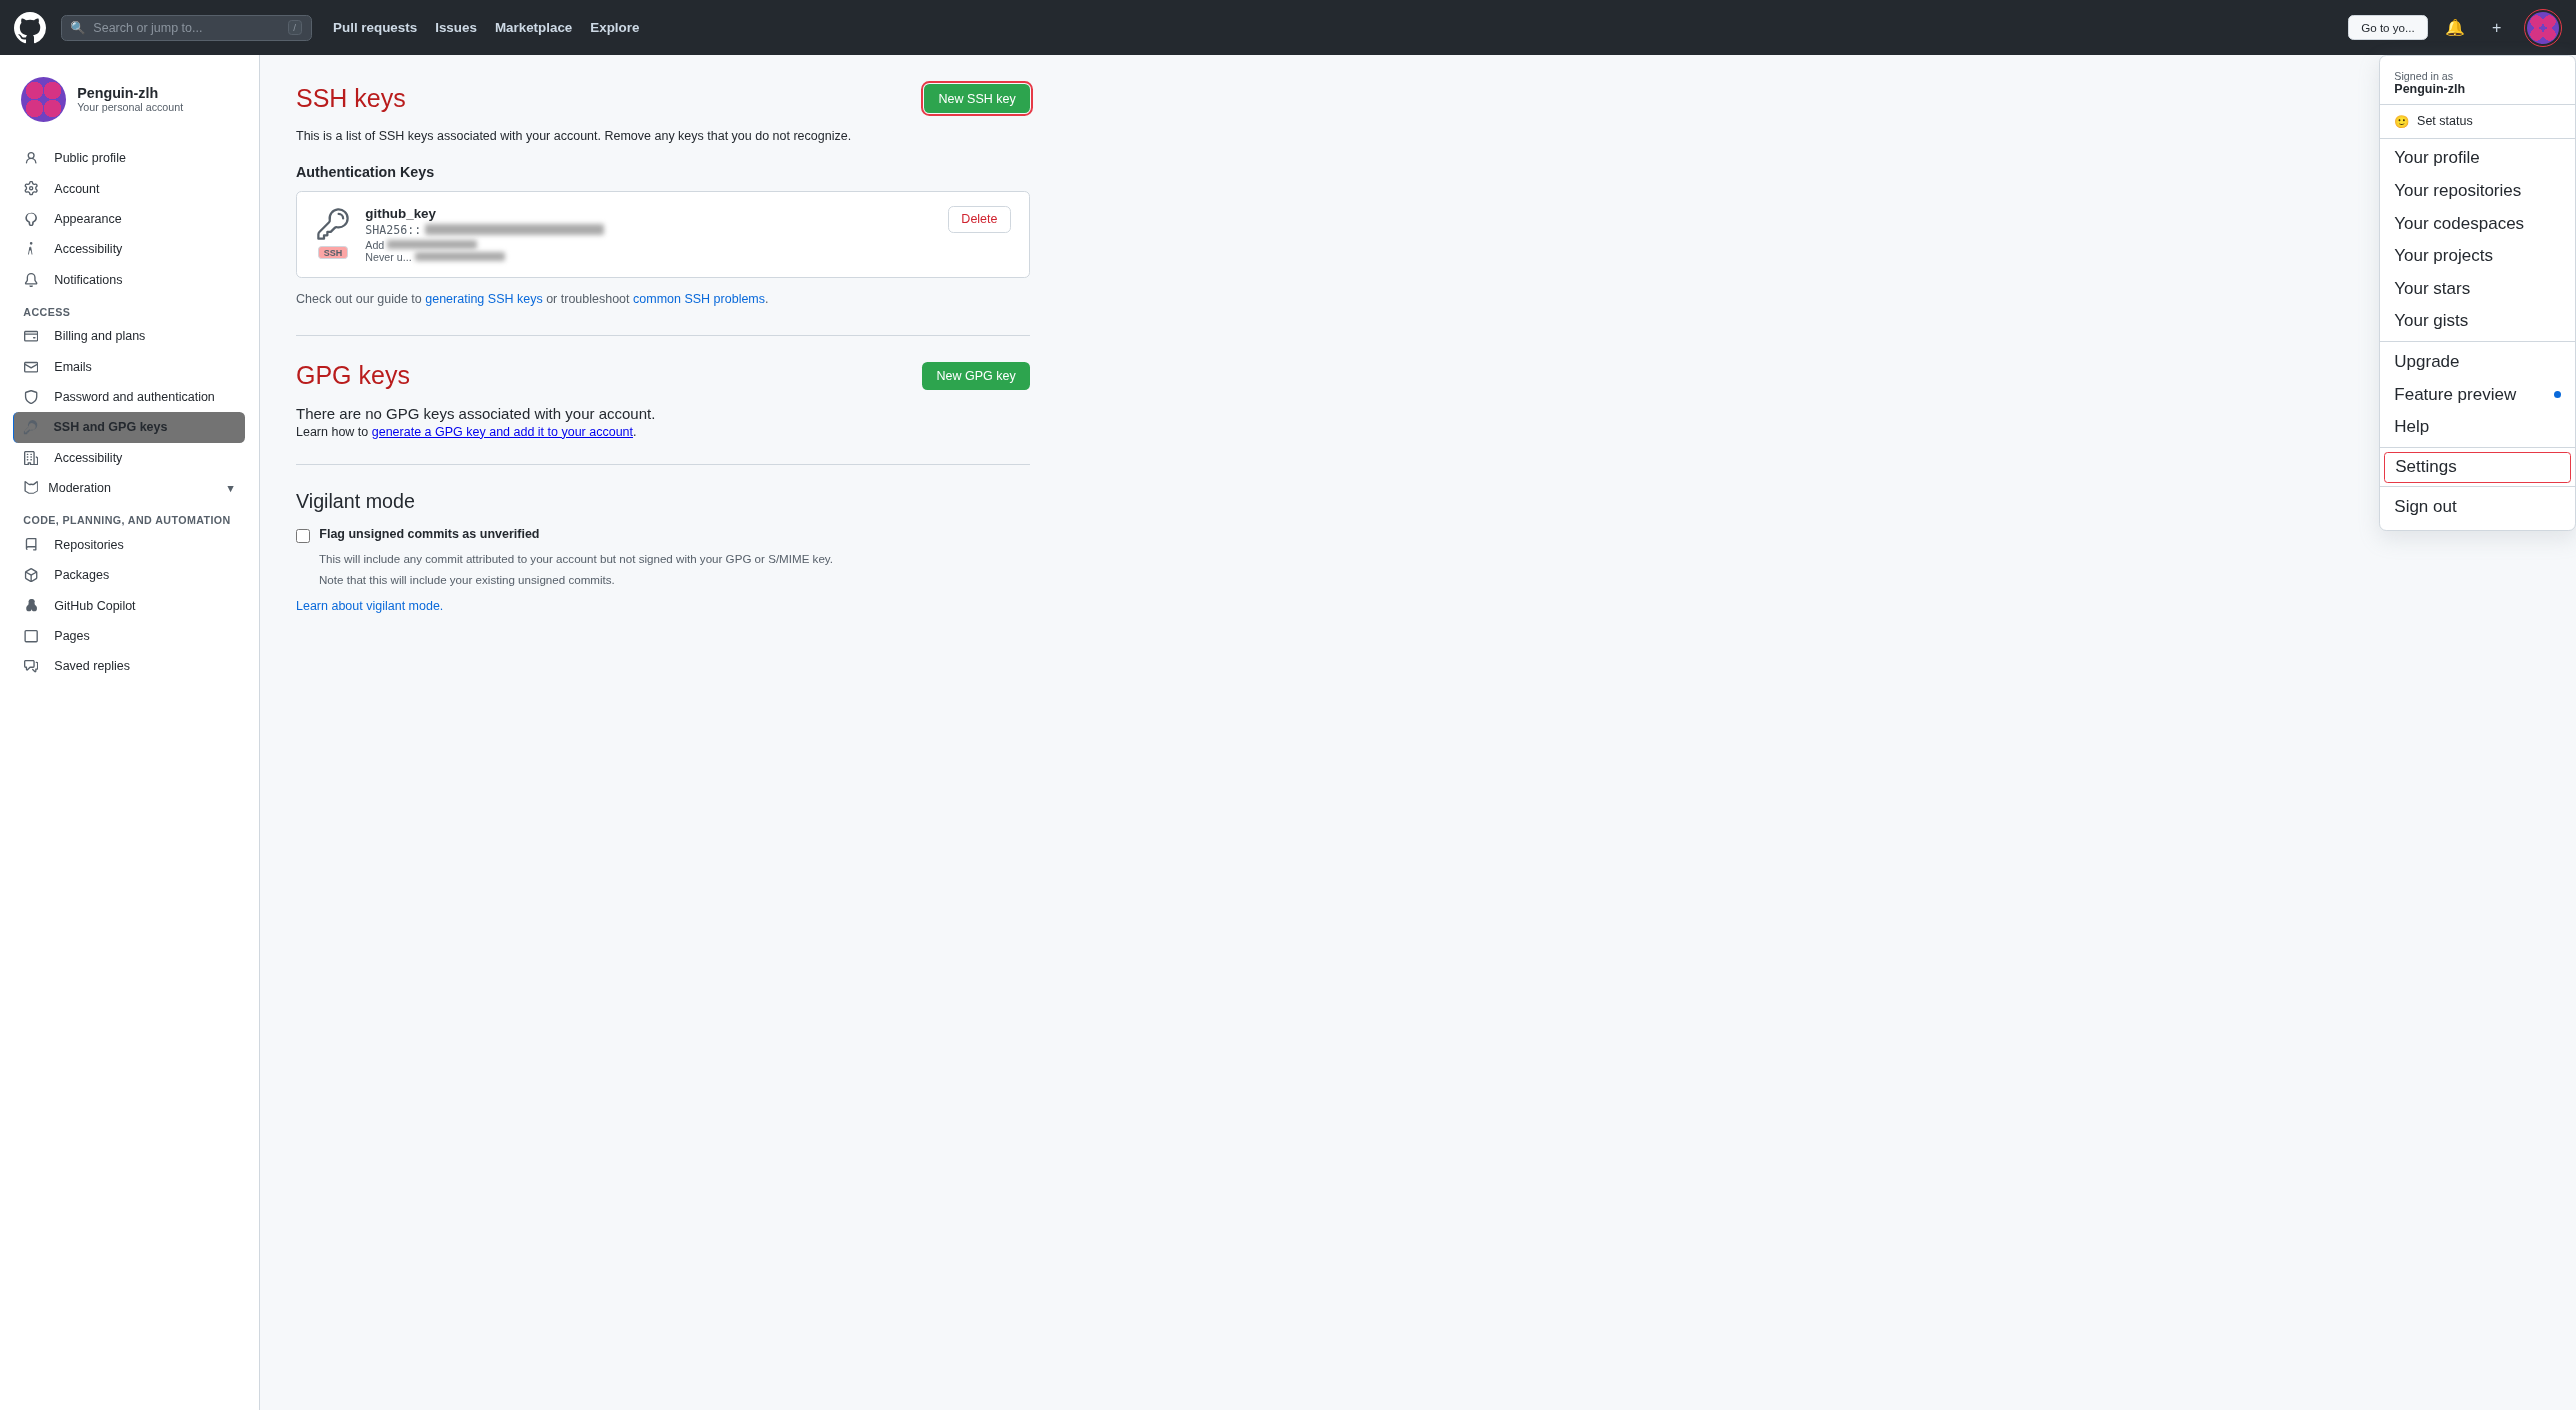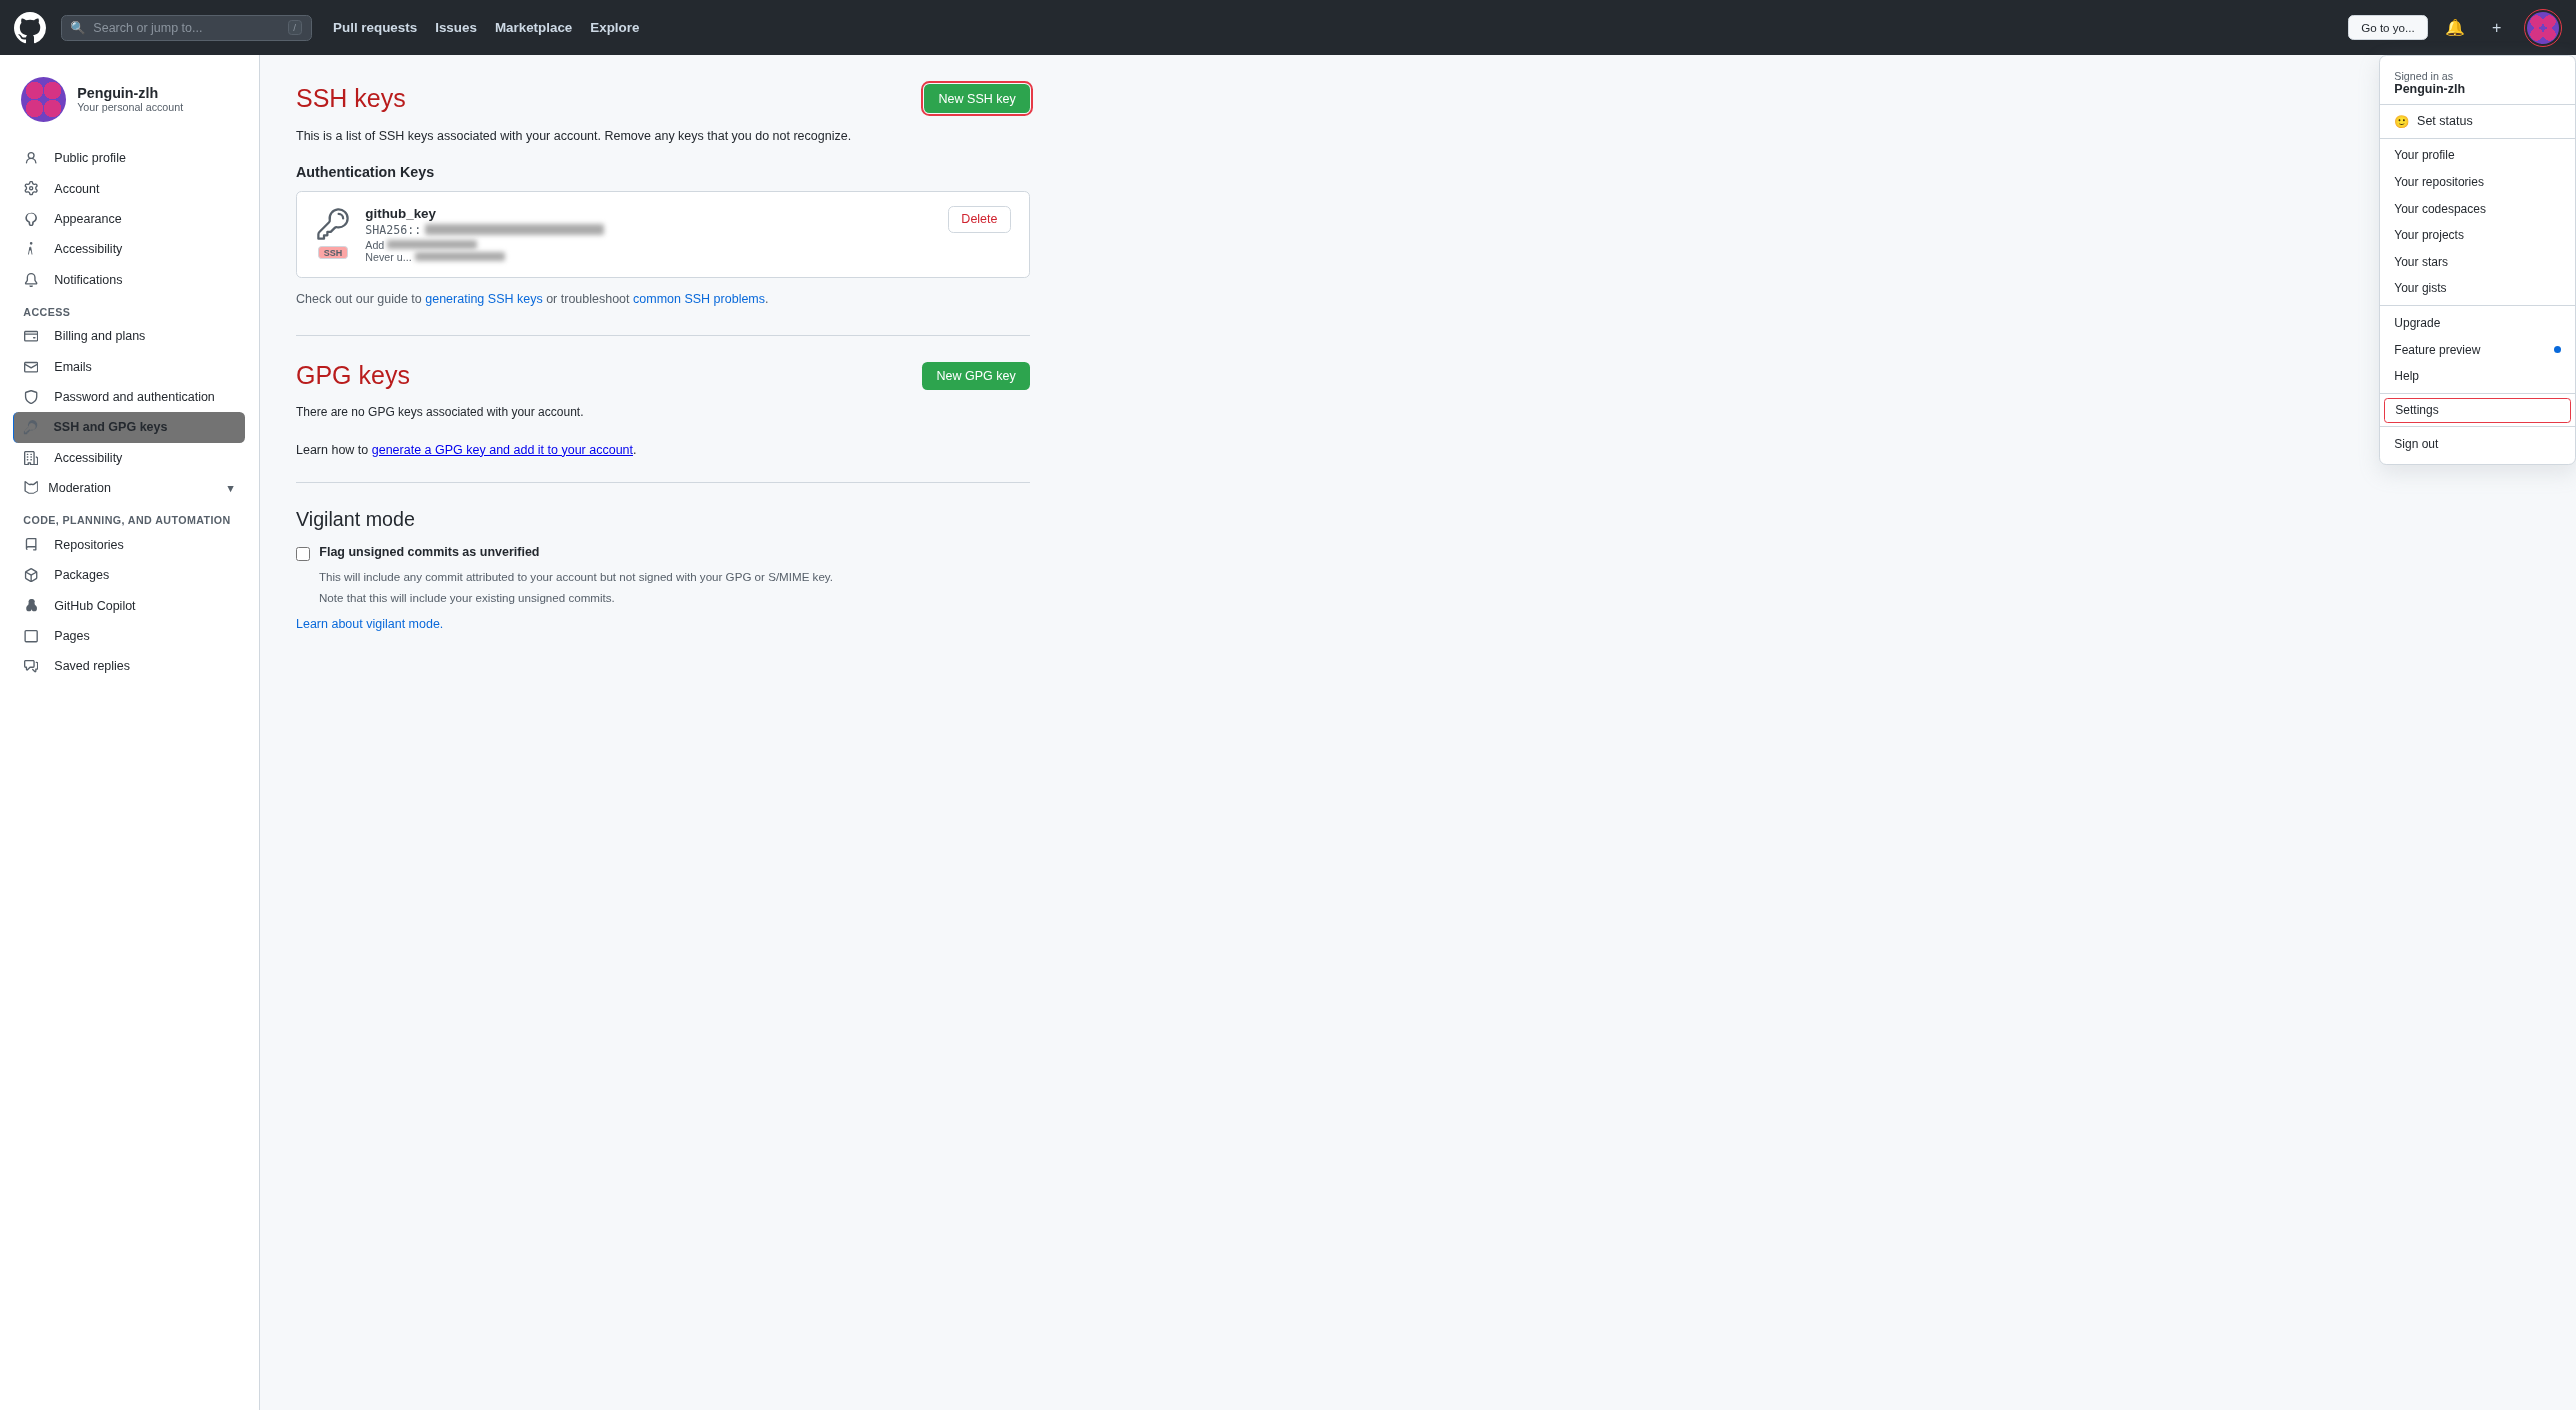--- a/index.html
+++ b/index.html
@@ -23,21 +23,21 @@
       radial-gradient(circle at 70% 70%, #d63384 20%, transparent 20%),
       #6f42c1; }
 
     
     .dropdown-menu { position: absolute; top: 55px; right: 0; background: #fff; border: 0.9px solid #d0d7de; border-radius: 7.2px; box-shadow: 0 7.2px 21.5px rgba(140,149,159,0.2); width: 197px; z-index: 200; padding: 7.2px 0; }
     .dropdown-signed-in { padding: 7.2px 14.3px 7.2px 14.3px; border-bottom: 0.9px solid #d0d7de; margin-bottom: 3.6px; }
     .dropdown-signed-in-label { font-size: 10.7px; color: #57606a; }
     .dropdown-signed-in-user { font-weight: 700; font-size: 12.5px; color: #24292f; }
     .dropdown-set-status { display: flex; align-items: center; gap: 7.2px; padding: 5.4px 14.3px; color: #24292f; font-size: 12.5px; cursor: pointer; }
     .dropdown-divider { height: 0.9px; background: #d0d7de; margin: 3.6px 0; }
-    .dropdown-item { display: flex; align-items: center; gap: 7.2px; padding: 6.3px 14.3px; color: #24292f; font-size: 12px; cursor: pointer; text-decoration: none; position: relative; }
+    .dropdown-item { display: flex; align-items: center; gap: 7.2px; padding: 6.3px 14.3px; color: #24292f; font-size: 17px; cursor: pointer; text-decoration: none; position: relative; }
     .dropdown-item.settings-highlighted { border: 1.8px solid #e63946; border-radius: 3.6px; margin: 0.9px 3.6px; padding: 4.5px 10.7px; }
     .dropdown-item .blue-dot { width: 7.2px; height: 7.2px; background: #0969da; border-radius: 50%; position: absolute; right: 14.3px; }
 
     
     .page-layout { display: flex; min-height: calc(100vh - 55px); }
     
     
     .sidebar { width: 260px; flex-shrink: 0; padding: 21.5px 14.3px; background: #fff; border-right: 0.9px solid #d0d7de; }
     .sidebar-profile { display: flex; align-items: center; gap: 10.7px; margin-bottom: 21.5px; padding: 0 7.2px; }
     .sidebar-avatar { width: 45px; height: 45px; border-radius: 50%; background: radial-gradient(circle at 30% 30%, #d63384 20%, transparent 20%), radial-gradient(circle at 70% 30%, #d63384 20%, transparent 20%), radial-gradient(circle at 30% 70%, #d63384 20%, transparent 20%), radial-gradient(circle at 70% 70%, #d63384 20%, transparent 20%), #6f42c1; flex-shrink: 0; }
@@ -75,21 +75,21 @@
     .key-sha { font-size: 11.6px; color: #57606a; font-family: monospace; margin: 1.8px 0; display: flex; align-items: center; gap: 3.6px; }
     .key-sha-blur { filter: blur(2.7px); background: #aaa; height: 10.7px; width: 179px; border-radius: 1.8px; display: inline-block; }
     .key-meta { font-size: 10.7px; color: #57606a; }
     .key-meta-blur { filter: blur(2.7px); background: #aaa; height: 9px; width: 90px; border-radius: 1.8px; display: inline-block; }
     .btn-delete { background: #fff; color: #cf222e; border: 0.9px solid #d0d7de; border-radius: 5.4px; padding: 5.4px 12.5px; font-size: 12.5px; cursor: pointer; }
 
     .guide-link { font-size: 12.5px; color: #57606a; margin-bottom: 29px; }
     .guide-link a { color: #0969da; text-decoration: none; }
 
     
-    .gpg-empty { font-size: 12px; color: #24292f; margin-bottom: 24px; }
+    .gpg-empty { font-size: 15px; color: #24292f; margin-bottom: 3px; }
 
     
     .section-title-large { font-size: 19.7px; font-weight: 400; color: #24292f; margin-bottom: 14.3px; }
     .checkbox-row { display: flex; align-items: flex-start; gap: 9px; margin-bottom: 7.2px; }
     .checkbox-row input[type="checkbox"] { margin-top: 1.8px; width: 14.3px; height: 14.3px; cursor: pointer; }
     .checkbox-label { font-weight: 600; font-size: 12.5px; }
     .checkbox-desc { font-size: 11.6px; color: #57606a; margin-left: 23px; line-height: 1.5; }
     .learn-link { color: #0969da; text-decoration: none; font-size: 12.5px; margin-top: 14px; }
 
     .section-divider { border: none; border-top: 0.9px solid #d0d7de; margin: 25px 0; }

